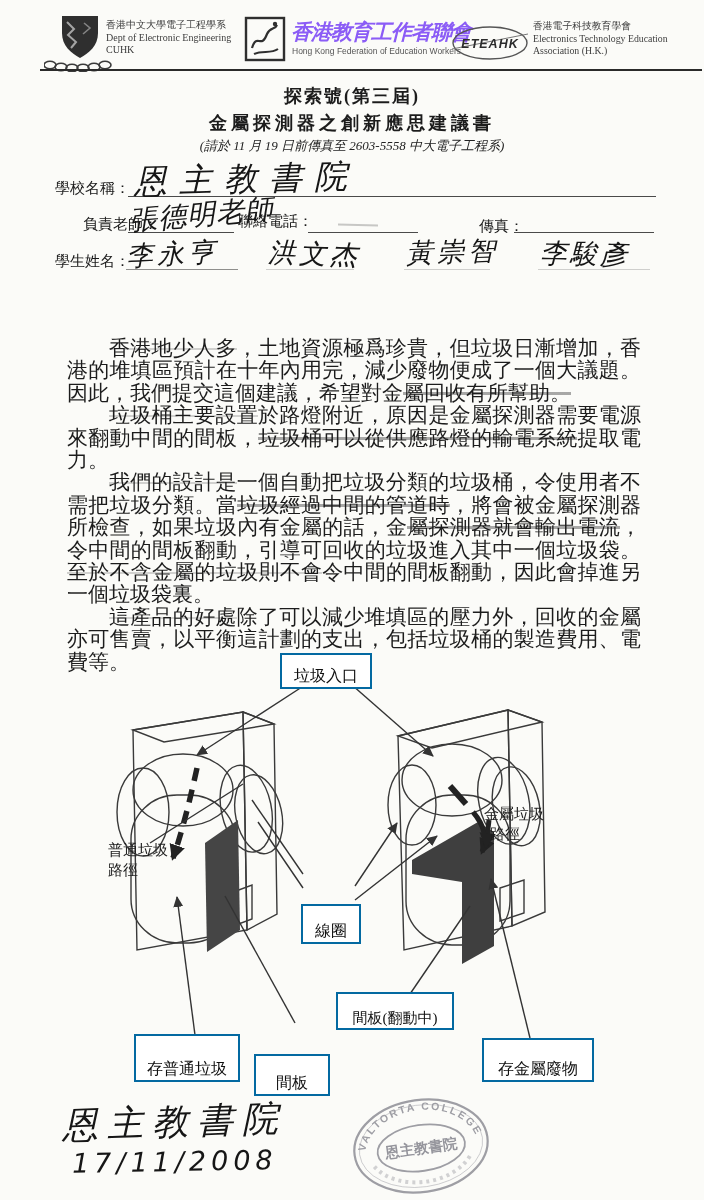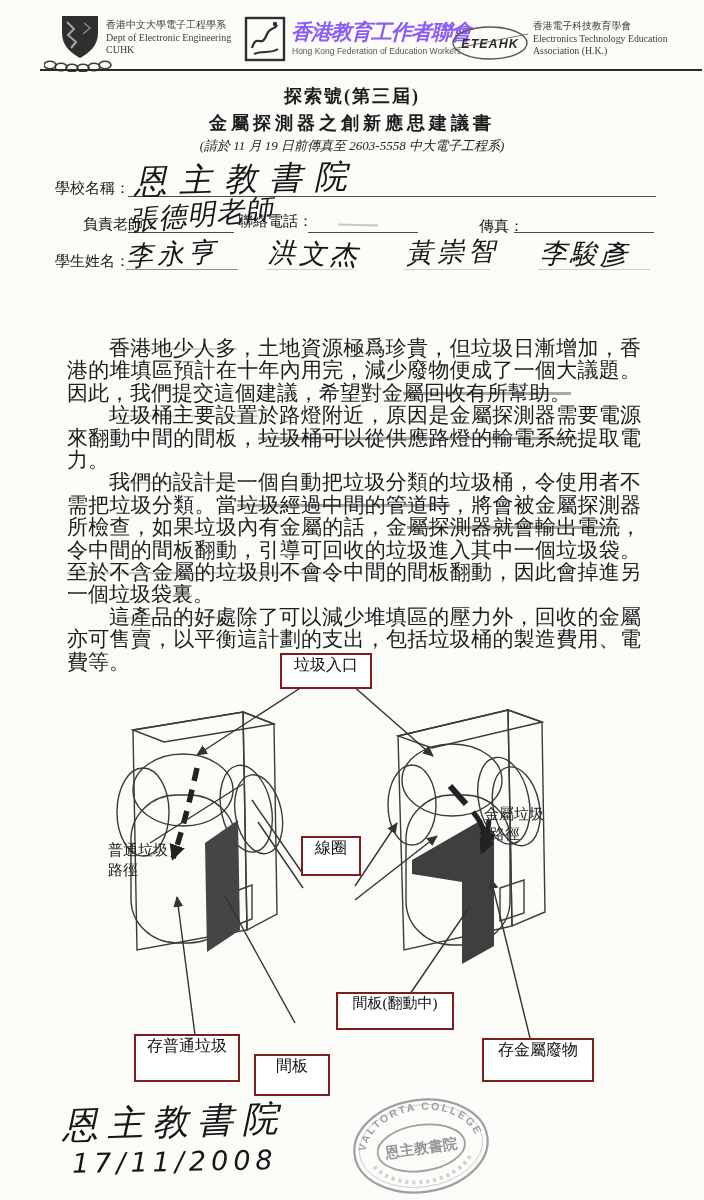--- a/index.html
+++ b/index.html
@@ -22,21 +22,21 @@
   .uline{border-bottom:1.6px solid #4a4a4a;height:0;}
   .uline.faint{border-bottom-color:#cfcfcd;}
   .uline.mid{border-bottom-color:#8f8f8d;}
   .hand{font-family:"DejaVu Sans","Liberation Sans",sans-serif;font-style:italic;color:#161616;white-space:nowrap;}
   
   .bodytext{left:67px;top:337px;width:574px;font-size:21px;line-height:22.4px;text-align:justify;}
   .para{margin:0;text-indent:2em;}
   .smudge{background:linear-gradient(180deg,transparent 46%,rgba(85,85,85,.5) 46%,rgba(85,85,85,.5) 60%,transparent 60%);}
   .smudge2{background:linear-gradient(180deg,transparent 48%,rgba(120,120,120,.32) 48%,rgba(120,120,120,.32) 60%,transparent 60%);}
   
-  .dbox{position:absolute;border:2px solid #7f1d1d;background:#fff;display:flex;align-items:flex-start;justify-content:center;
+  .dbox{position:absolute;border:2px solid #0369a1;background:#fff;display:flex;align-items:flex-end;justify-content:center;
         font-size:16px;color:#101010;white-space:nowrap;}
   .dlabel{position:absolute;font-size:15px;line-height:20px;color:#1d1d1d;white-space:nowrap;}
   svg .thin{stroke:#3a3a3a;fill:none;stroke-width:1.4px;}
   
   .stamp-txt{font-family:"Liberation Sans","DejaVu Sans",sans-serif;}
 </style>
 </head>
 <body>
 
 <div class="page">
@@ -175,21 +175,21 @@
       <path d="M410,994 L470,906"></path>
       <path d="M295,1023 L225,896"></path>
       <path d="M195,1035 L177,897" marker-end="url(#ah)"></path>
       <path d="M530,1038 L491,879" marker-end="url(#ah)"></path>
     </g>
   </svg>
 
   <div class="dbox" style="left:280px;top:653px;width:88px;height:32px;">
     <span>垃圾入口</span>
   </div>
-  <div class="dbox" style="left:301px;top:836px;width:56px;height:36px;">
+  <div class="dbox" style="left:301px;top:904px;width:56px;height:36px;">
     <span>線圈</span>
   </div>
   <div class="dbox" style="left:336px;top:992px;width:114px;height:34px;font-size:15px;">
     <span>間板(翻動中)</span>
   </div>
   <div class="dbox" style="left:254px;top:1022px;width:72px;height:38px;margin-top:32px;">
     <span>間板</span>
   </div>
   <div class="dbox" style="left:134px;top:1034px;width:102px;height:44px;">
     <span>存普通垃圾</span>

